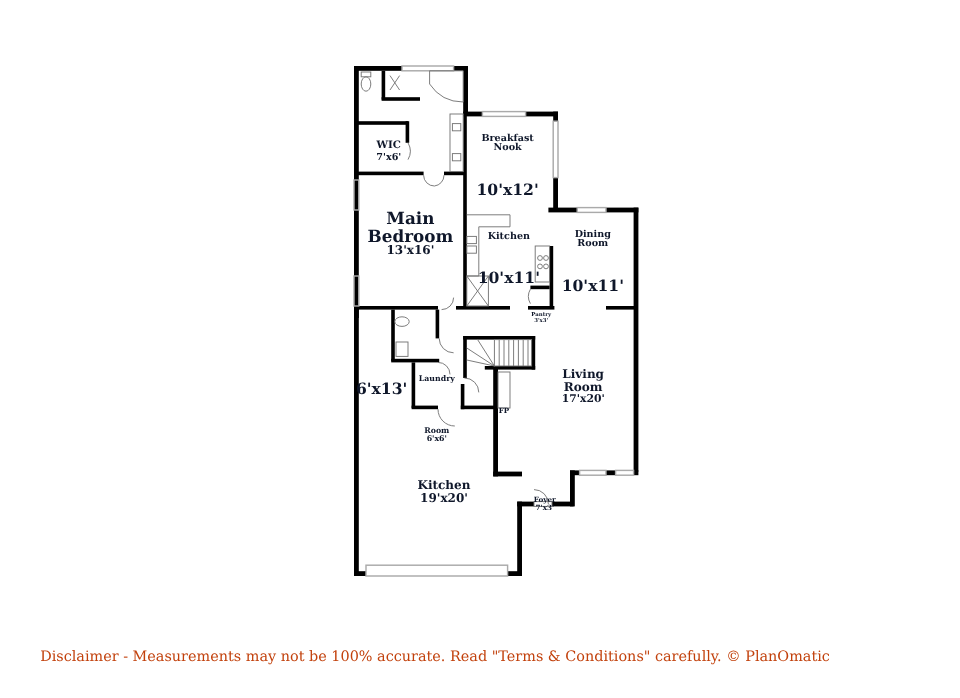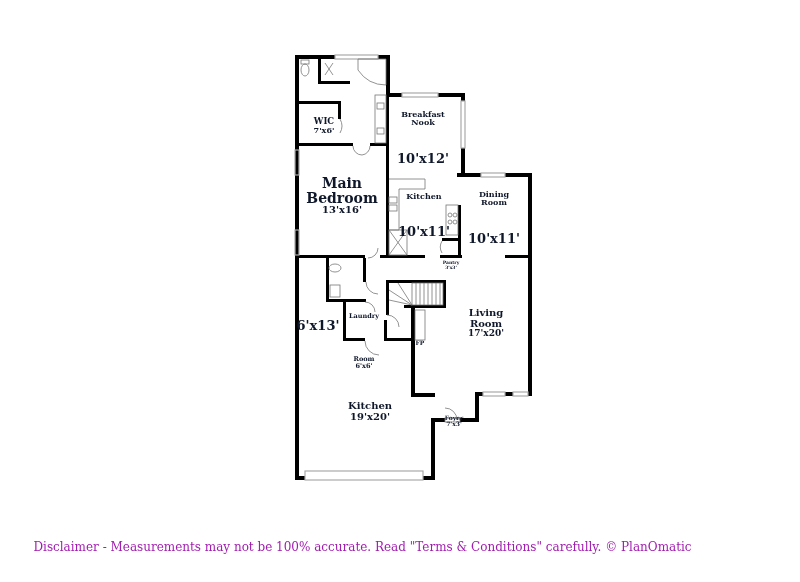--- a/index.html
+++ b/index.html
@@ -7,21 +7,21 @@
   #plan{position:absolute;left:0;top:0;width:800px;height:582px;}
   .lbl{position:absolute;text-align:center;font-family:"DejaVu Serif","Liberation Serif",serif;color:#0f172a;line-height:1.05;transform:translate(-50%,-50%);white-space:nowrap;}
   .lbl .n{font-weight:bold;font-size:14px;display:block;}
   .lbl .d{font-weight:bold;font-size:10px;display:block;text-align:center;}
   .lbl.sm .n{font-size:8px;}
   .lbl.sm .d{font-size:13px;margin-top:25px;}
   .lbl.xs .n{font-size:4.5px;margin-top:36px;}
   .lbl.xs .d{font-size:4.5px;}
   .lbl.md .n{font-size:8.5px;}
   .lbl.md .d{font-size:8px;}
-  #disclaimer{position:absolute;left:0;top:540px;width:725px;text-align:center;font-family:"DejaVu Serif","Liberation Serif",serif;font-size:12px;color:#a21caf;}
+  #disclaimer{position:absolute;left:0;top:540px;width:725px;text-align:center;font-family:"DejaVu Serif","Liberation Serif",serif;font-size:12px;color:#c2410c;}
 </style>
 </head>
 <body>
 
 <svg id="plan" viewBox="0 0 800 582" xmlns="http://www.w3.org/2000/svg">
   <g fill="#000">
 
     <rect x="295" y="55" width="4" height="210"></rect>
     <rect x="295" y="55" width="40" height="4"></rect>
     <rect x="378" y="55" width="12" height="4"></rect>

